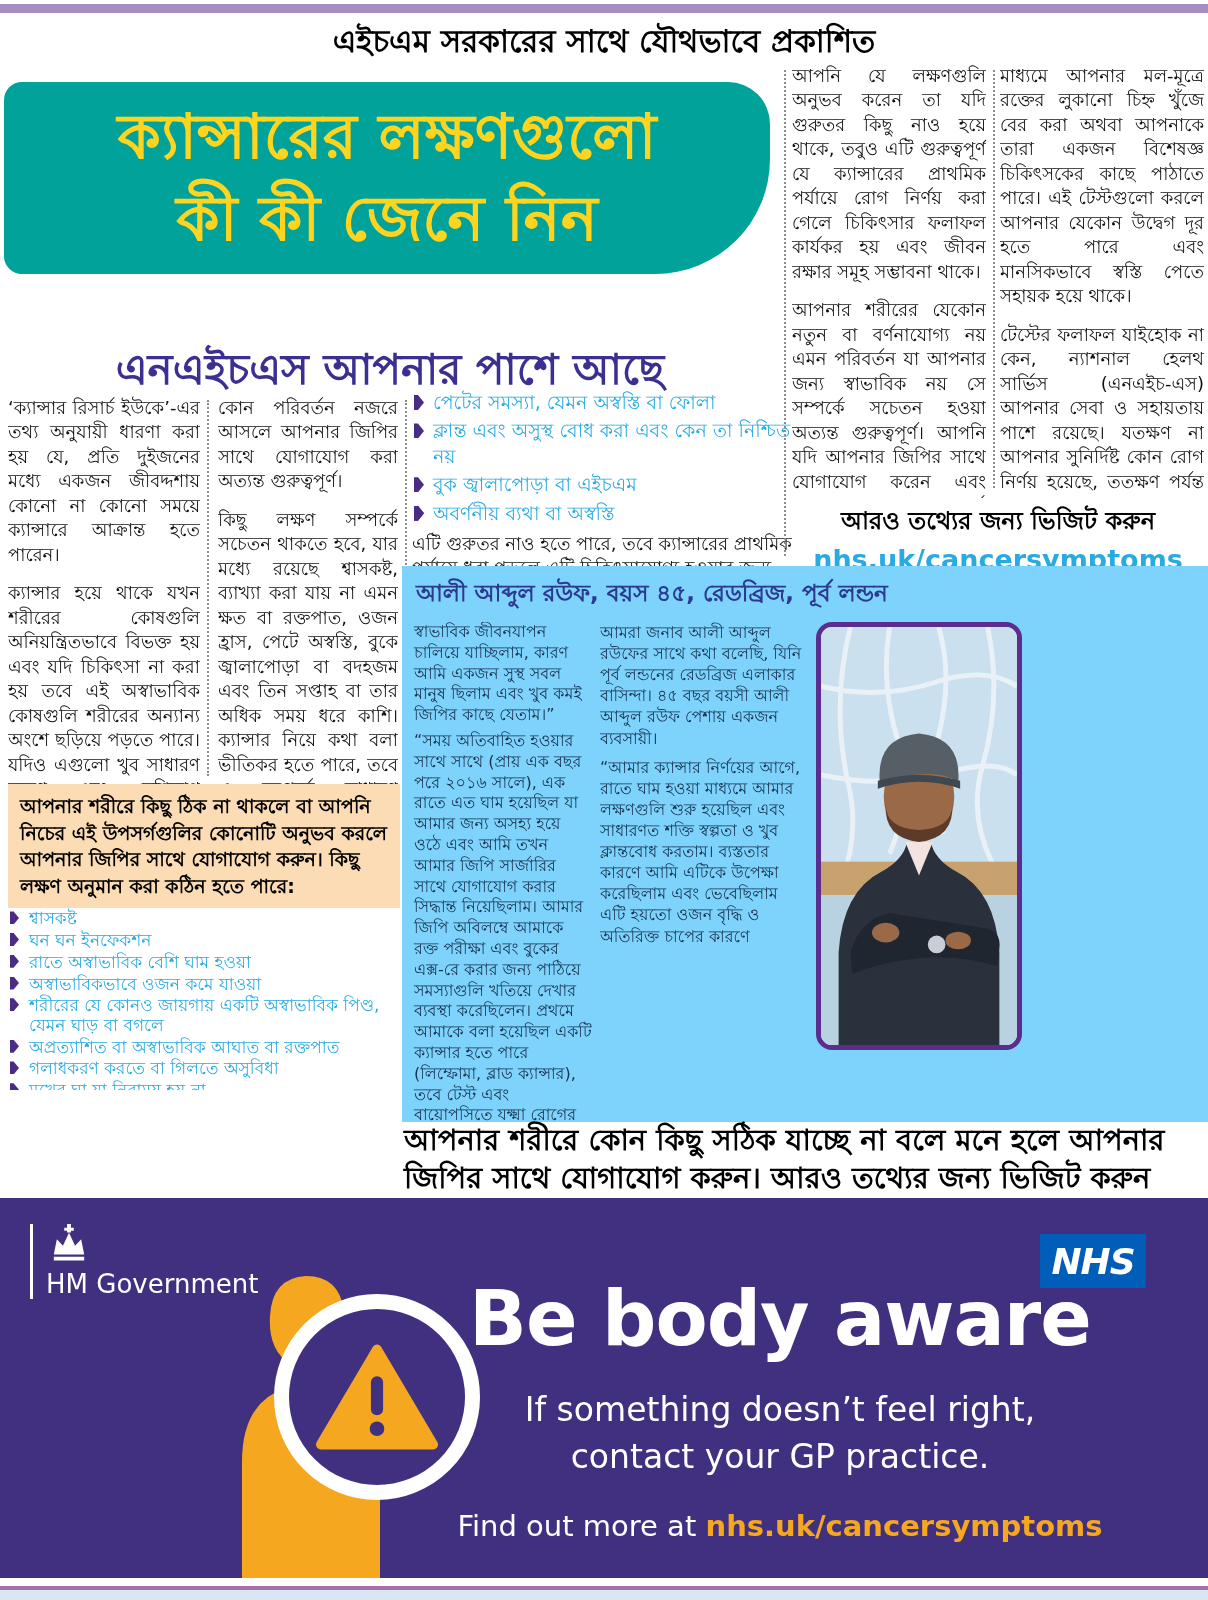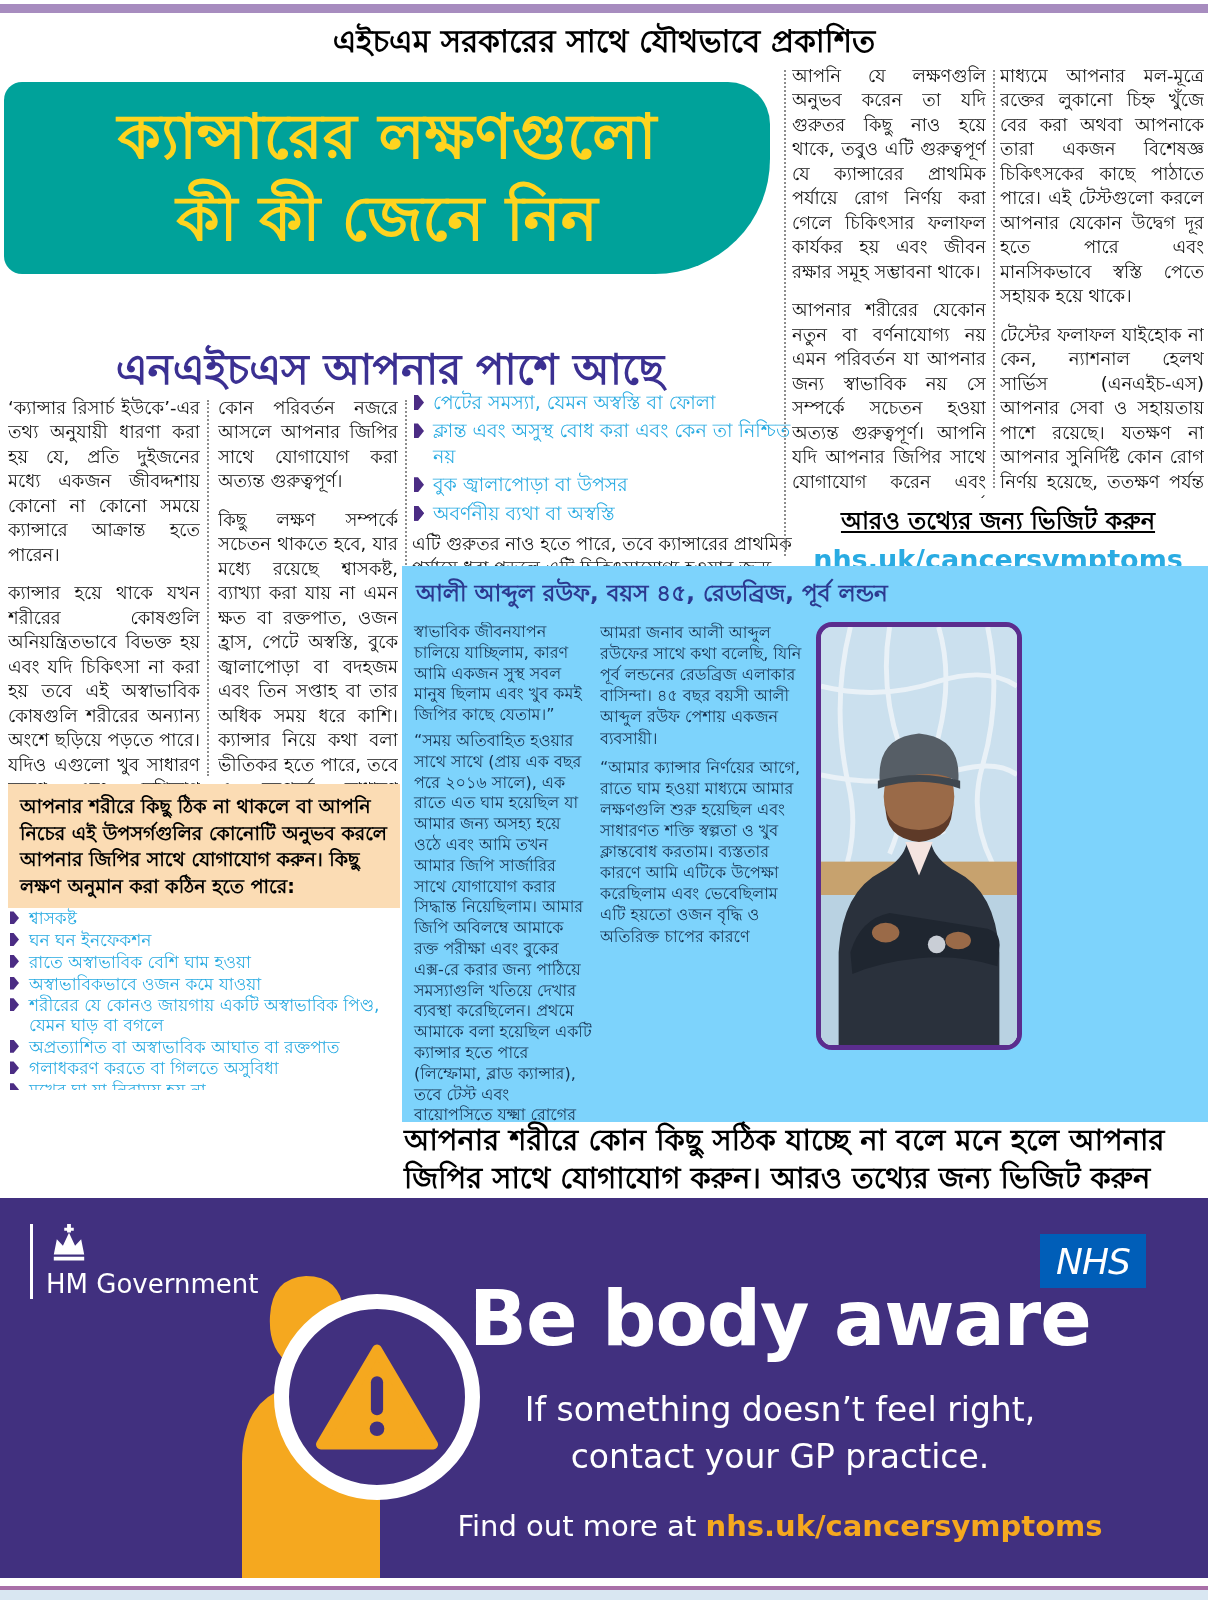--- a/index.html
+++ b/index.html
@@ -38,31 +38,31 @@
         padding:6px 8px;box-sizing:border-box;overflow:hidden;}
   .caption{font-size:23px;font-weight:bold;color:#2B3990;margin:3px 0 8px 6px;}
   .cs-grid{display:grid;grid-template-columns:182px 208px 1fr;column-gap:8px;}
   .cs-left{font-size:16px;line-height:1.32;color:#16304F;overflow:hidden;}
   .cs-left p{margin:0 0 8px 0;}
   .photo-frame{width:196px;height:418px;border:5px solid #5B2D8E;border-radius:16px;overflow:hidden;background:#CBE0EE;}
   .photo-frame svg{display:block;}
   .cs-right{grid-row:1 / span 2;font-size:16px;line-height:1.30;color:#16304F;padding-left:4px;overflow:hidden;}
   .cs-right p{margin:0 0 5px 0;}
   #more-info{position:absolute;left:792px;top:502px;width:412px;text-align:center;}
-  .mi-label{font-size:24px;font-weight:bold;color:#000;display:block;text-decoration:underline;}
+  .mi-label{font-size:24px;font-weight:bold;color:#000;display:block;}
   .mi-link{font-size:27px;font-weight:bold;color:#29ABE2;display:block;margin-top:2px;text-decoration:none;}
   #cta{position:absolute;left:404px;top:1122px;width:802px;font-size:29px;font-weight:bold;line-height:1.3;color:#000;}
   .cta-link{color:#29ABE2;text-decoration:none;}
   #banner{position:absolute;left:0;top:1198px;width:1208px;height:380px;background:#41307F;overflow:hidden;}
   .hmgov{position:absolute;left:30px;top:26px;border-left:3px solid #fff;padding-left:13px;color:#fff;}
   .hmgov svg{display:block;margin-bottom:7px;}
   .hmgov-label{font-size:26px;color:#fff;}
   .nhs-logo{position:absolute;right:62px;top:36px;width:106px;height:54px;background:#005EB8;
             display:flex;align-items:center;justify-content:center;}
-  .nhs-text{color:#fff;font-size:36px;font-weight:normal;font-style:italic;letter-spacing:-1px;}
+  .nhs-text{color:#fff;font-size:36px;font-weight:bold;font-style:italic;letter-spacing:-1px;}
   .person{position:absolute;left:182px;top:54px;z-index:1;}
   .warn-circle{position:absolute;left:274px;top:96px;width:206px;height:206px;background:#41307F;
                border:15px solid #fff;border-radius:50%;z-index:2;box-sizing:border-box;
                display:flex;align-items:center;justify-content:center;}
   .banner-text{position:absolute;left:400px;top:76px;width:760px;text-align:center;color:#fff;z-index:3;}
   .headline{font-size:76px;font-weight:bold;letter-spacing:-1px;}
   .sub{margin-top:24px;font-size:33px;line-height:1.42;}
   .find{margin-top:28px;font-size:29px;}
   .find-link{color:#F5A81F;font-weight:bold;text-decoration:none;}
   .strip-white{position:absolute;left:0;top:1578px;width:100%;height:8px;background:#fff;}
@@ -95,21 +95,21 @@
       <p>কিছু লক্ষণ সম্পর্কে সচেতন থাকতে হবে, যার মধ্যে রয়েছে শ্বাসকষ্ট, ব্যাখ্যা করা যায় না এমন ক্ষত বা রক্তপাত, ওজন হ্রাস, পেটে অস্বস্তি, বুকে জ্বালাপোড়া বা বদহজম এবং তিন সপ্তাহ বা তার অধিক সময় ধরে কাশি। ক্যান্সার নিয়ে কথা বলা ভীতিকর হতে পারে, তবে এ সম্পর্কে সাধারণ নির্দেশনা এবং সহযোগিতা পেতে বন্ধুবান্ধব, পরিবারের সাথে কথা বলা এবং আপনার জিপির শরণাপণ্য হওয়া জরুরী।</p>
     </div>
 
   <div id="col3">
     <ul class="blist">
 
         <li class="bitem"><span class="marker"></span><span>পেটের সমস্যা, যেমন অস্বস্তি বা ফোলা</span></li>
 
         <li class="bitem"><span class="marker"></span><span>ক্লান্ত এবং অসুস্থ বোধ করা এবং কেন তা নিশ্চিত নয়</span></li>
 
-        <li class="bitem"><span class="marker"></span><span>বুক জ্বালাপোড়া বা উপসর</span></li>
+        <li class="bitem"><span class="marker"></span><span>বুক জ্বালাপোড়া বা এইচএম</span></li>
 
         <li class="bitem"><span class="marker"></span></li>
 
         <li class="bitem"><span class="marker"></span><span>অবর্ণনীয় ব্যথা বা অস্বস্তি</span></li>
       </ul>
     <p class="note">এটি গুরুতর নাও হতে পারে, তবে ক্যান্সারের প্রাথমিক পর্যায়ে ধরা পড়লে এটি চিকিৎসাযোগ্য হওয়ার জন্য খুবই ভালো হয়।</p>
   </div>
 
   <div class="col" id="rcol1">
 

